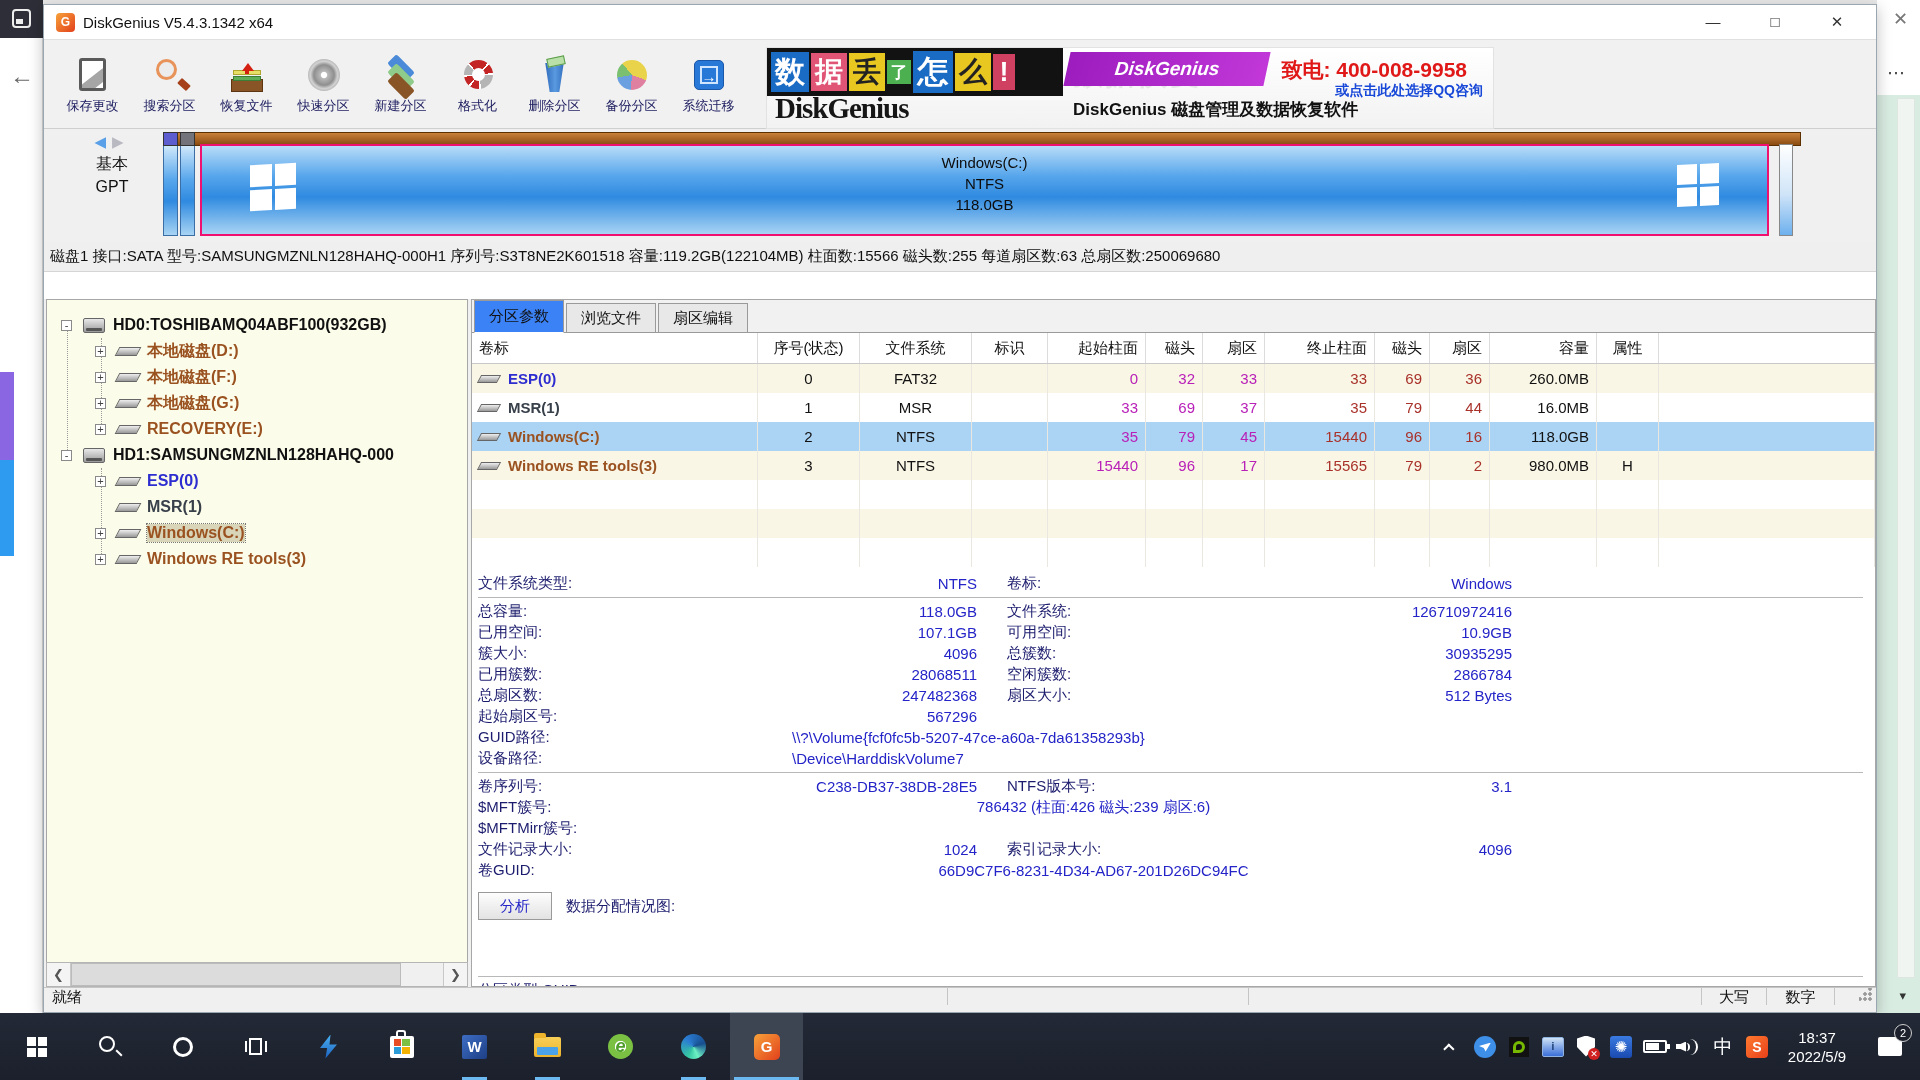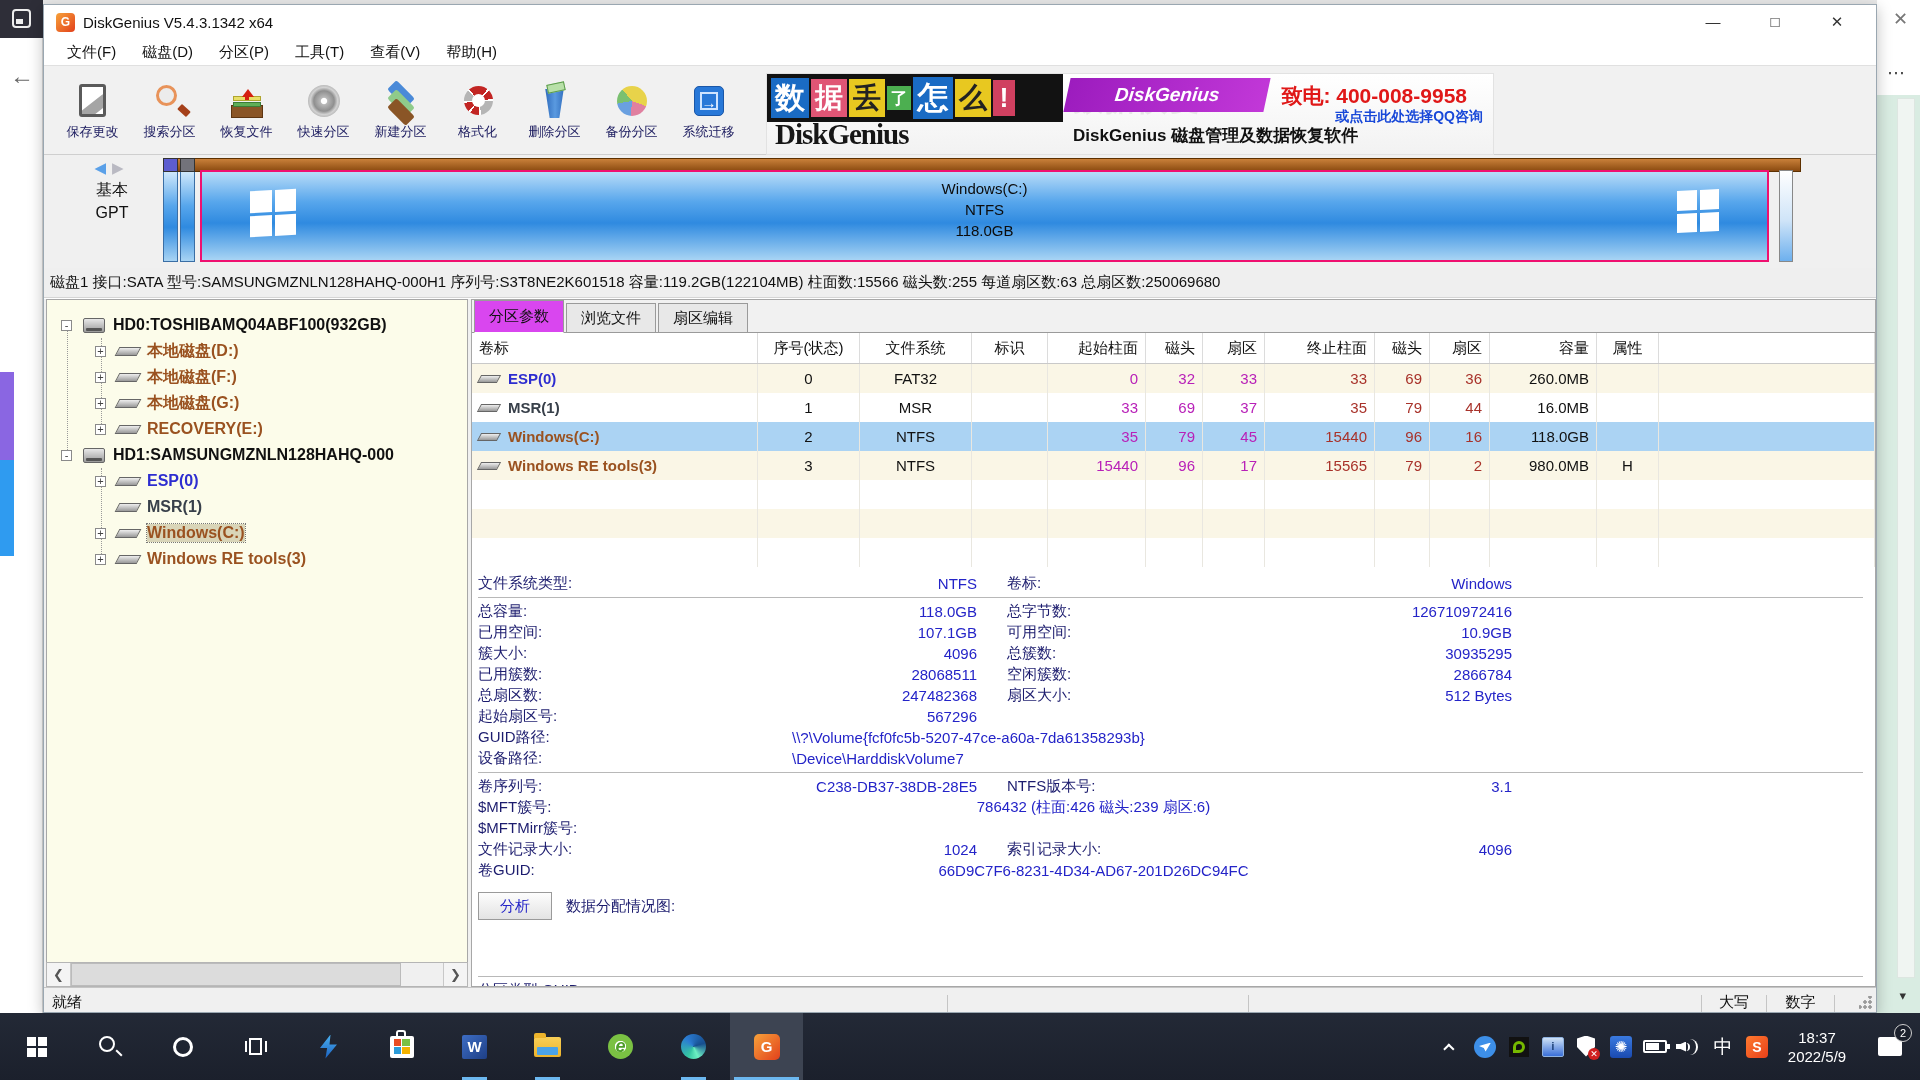--- a/index.html
+++ b/index.html
@@ -126,21 +126,21 @@
   .hs-btn { width:24px; height:100%; background:#f4f4f4; border-right:1px solid #c8c8c8; font-size:13px; color:#555; display:flex; align-items:center; justify-content:center; }
   .hs-btn.r { border-left:1px solid #c8c8c8; border-right:none; }
   .hs-thumb { flex:0 0 330px; background:#dcdcdc; border:1px solid #bbb; }
   .hs-track { flex:1; }
 
   
   .rpanel { position:absolute; left:427px; top:0; right:0; bottom:0; background:#fff; border:1px solid #a7a7a7; overflow:hidden; }
   .tabs { height:33px; background:#f1f1f1; display:flex; align-items:flex-end; padding-left:2px; border-bottom:1px solid #9a9a9a; }
   .tab { height:29px; padding:0 14px; font-size:15px; color:#111; display:flex; align-items:center;
     border:1px solid #9a9a9a; border-bottom:none; background:#e8e8e8; margin-right:2px; }
-  .tab.active { background:#d946ef; height:33px; margin-bottom:-1px; border-bottom:1px solid #fff; font-weight:normal; }
+  .tab.active { background:#3b82f6; height:33px; margin-bottom:-1px; border-bottom:1px solid #fff; font-weight:normal; }
 
   .grid { display:grid; grid-template-columns:286px 102px 112px 76px 98px 57px 62px 110px 55px 60px 107px 62px 1fr; }
   .thead { height:31px; border-bottom:1px solid #c9c9c9; }
   .thead > div { display:flex; align-items:center; font-size:15px; color:#111; border-right:1px solid #dcdcdc; padding:4px 7px; }
   .trow { height:29px; }
   .trow > div { display:flex; align-items:center; font-size:15px; border-right:1px solid #e9e7e0; padding:0 7px; }
   .al { justify-content:flex-start; } .ac { justify-content:center; } .ar { justify-content:flex-end; }
   .stripe-a { background:#faf6e6; } .stripe-b { background:#fff; } .rowsel { background:#abd3f3; }
   .c-start { color:#b820b8; } .c-end { color:#a8322a; } .c-black { color:#111; }
   .rname { font-weight:bold; }
@@ -153,21 +153,21 @@
   .dl { color:#1c1c6e; } .dv { color:#2424c8; }
   .dv.r { text-align:right; } .dv.c { text-align:center; } .dv.li { padding-left:117px; }
   .dhr { height:1px; background:#b8b8b8; margin:3px 12px 3px 0; }
   .anrow { display:flex; align-items:center; gap:14px; margin:10px 0 4px 0; height:30px; }
   .anbtn { width:74px; height:28px; background:linear-gradient(180deg,#fdfdfd,#e3e3e3); border:1px solid #9a9a9a;
     font-size:15px; color:#2424c8; display:flex; align-items:center; justify-content:center; }
   .anlab { color:#1c1c6e; }
   .allocspace { height:48px; }
 
   
-  .statusbar { position:absolute; left:0; right:0; bottom:0; height:25px; background:#f0f0f0; border-top:1px solid #c5c5c5; display:flex; align-items:flex-end; font-size:15px; color:#111; }
+  .statusbar { position:absolute; left:0; right:0; bottom:0; height:25px; background:#f0f0f0; border-top:1px solid #c5c5c5; display:flex; align-items:flex-start; font-size:15px; color:#111; }
   .sb-ready { padding-left:8px; width:903px; }
   .sb-sep { width:1px; height:17px; background:#c5c5c5; }
   .sb-fill1 { width:300px; } .sb-fill2 { width:452px; }
   .sb-cell { width:64px; text-align:center; }
   .sb-grip { flex:1; display:flex; justify-content:flex-end; align-items:flex-end; padding:0 4px 3px 0; }
   .grip-dots { width:13px; height:13px; background:
     radial-gradient(circle at 11px 11px,#999 1.5px,transparent 2px),
     radial-gradient(circle at 11px 6px,#999 1.5px,transparent 2px),
     radial-gradient(circle at 6px 11px,#999 1.5px,transparent 2px),
     radial-gradient(circle at 11px 1px,#999 1.5px,transparent 2px),
@@ -261,28 +261,20 @@
     <div class="titlebar">
       <div class="app-ic">G</div>
       <div class="title-txt">DiskGenius V5.4.3.1342 x64</div>
       <div class="winctl">
         <span>—</span>
         <span>□</span>
         <span>✕</span>
       </div>
     </div>
 
-    <div class="menubar">
-      <span>文件(F)</span>
-      <span>磁盘(D)</span>
-      <span>分区(P)</span>
-      <span>工具(T)</span>
-      <span>查看(V)</span>
-      <span>帮助(H)</span>
-    </div>
 
     <div class="toolbar">
       <div class="tbtn">
         <div class="tbicon">
             <div class="ic-save">
               <i></i>
             </div>
           </div>
         <div class="lab">保存更改</div>
       </div>
@@ -623,21 +615,21 @@
               <span class="dv r">NTFS</span>
               <span></span>
             <span class="dl">卷标:</span>
               <span class="dv r">Windows</span>
           </div>
           <div class="dhr"></div>
           <div class="drow">
             <span class="dl">总容量:</span>
               <span class="dv r">118.0GB</span>
               <span></span>
-            <span class="dl">总字节数:</span>
+            <span class="dl">文件系统:</span>
               <span class="dv r">126710972416</span>
           </div>
           <div class="drow">
             <span class="dl">已用空间:</span>
               <span class="dv r">107.1GB</span>
               <span></span>
             <span class="dl">可用空间:</span>
               <span class="dv r">10.9GB</span>
           </div>
           <div class="drow">

